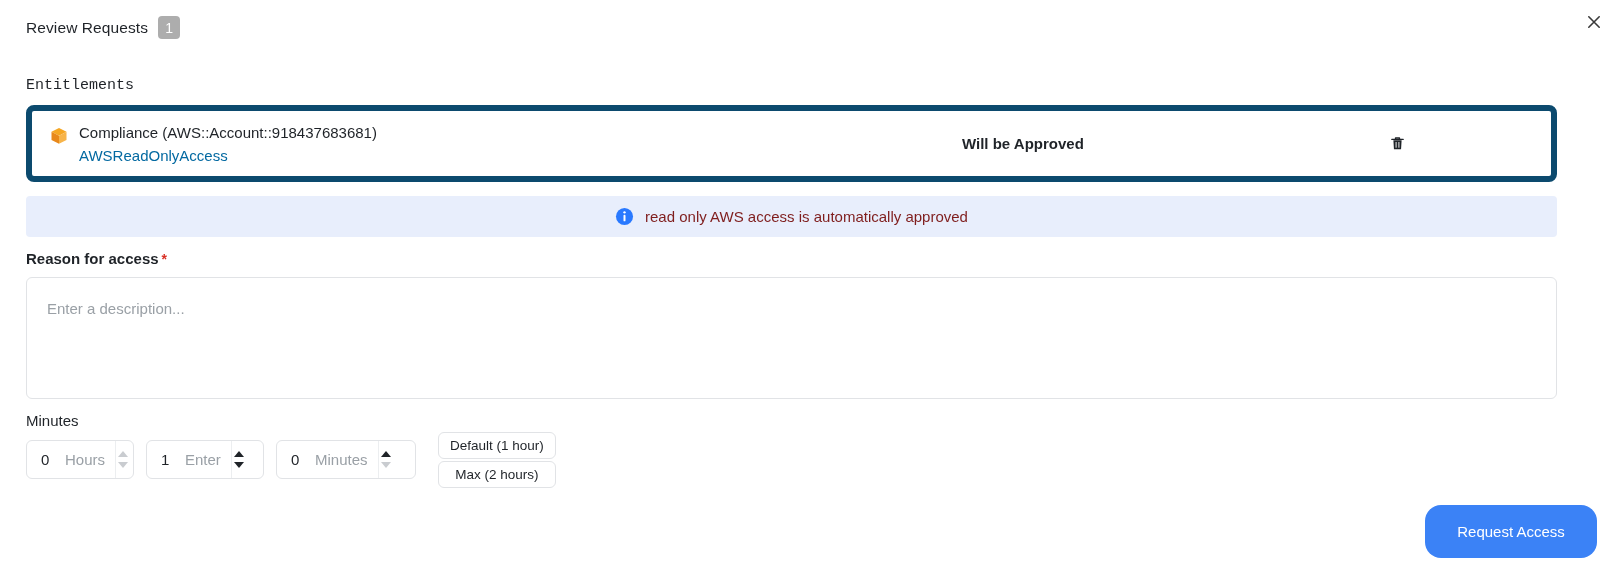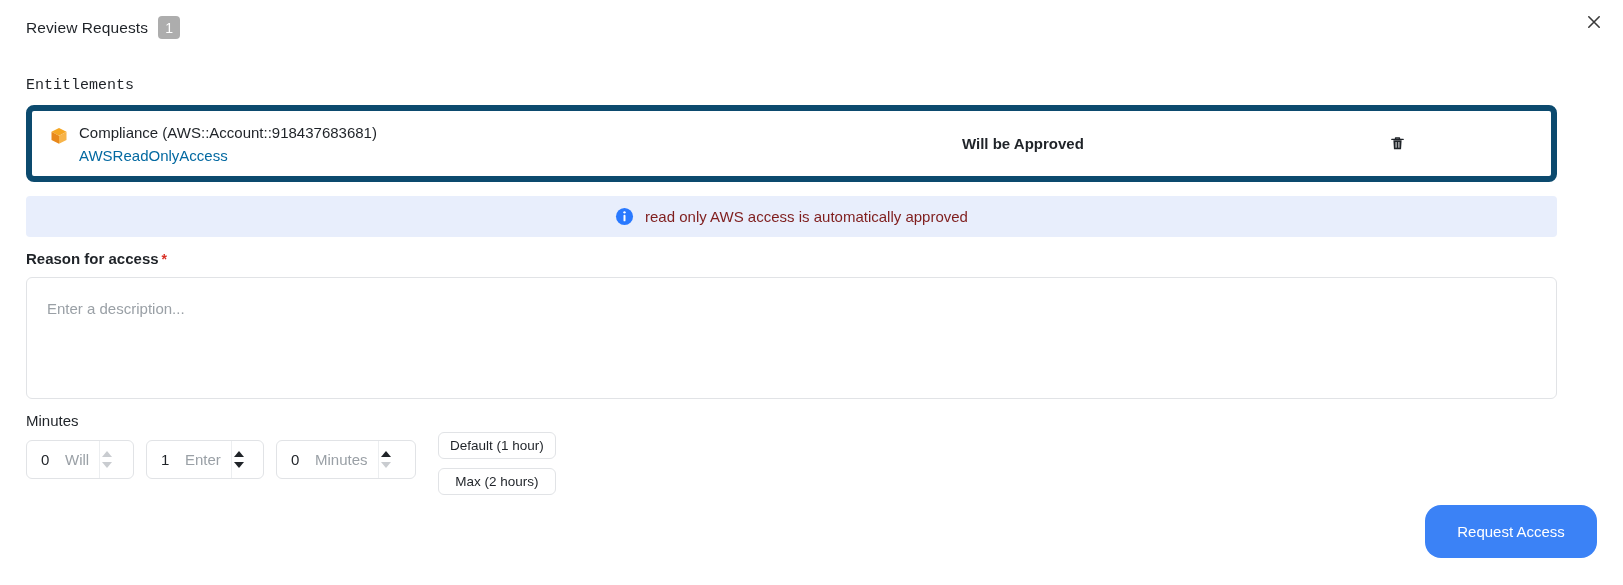--- a/index.html
+++ b/index.html
@@ -229,21 +229,21 @@
   .arrow-up.dim { border-bottom-color: #c9ccd0; }
   .arrow-down.dim { border-top-color: #c9ccd0; }
 
   .w-days   { width: 108px; }
   .w-hours  { width: 118px; }
   .w-mins   { width: 140px; }
 
   .preset-col {
     display: flex;
     flex-direction: column;
-    gap: 9px;
+    gap: 2px;
     margin-left: 10px;
     margin-top: -8px;
   }
   .preset-btn {
     border: 1px solid #e1e3e6;
     background: #ffffff;
     border-radius: 6px;
     font-family: "Liberation Sans", sans-serif;
     font-size: 13.5px;
     color: #1f2328;
@@ -324,21 +324,21 @@
   </div>
   <textarea class="reason-box" placeholder="Enter a description..." style=""></textarea>
 
   <div class="section-label label-duration">Minutes</div>
 
   <div class="duration-row">
 
     <div class="stepper w-days">
       <div class="stepper-body">
         <input class="stepper-value" value="0" style="">
-        <span class="stepper-unit">Will</span>
+        <span class="stepper-unit">Hours</span>
       </div>
       <div class="stepper-arrows">
         <span class="arrow arrow-up dim"></span>
         <span class="arrow arrow-down dim"></span>
       </div>
     </div>
 
     <div class="stepper w-hours">
       <div class="stepper-body">
         <input class="stepper-value" value="1" style="">

